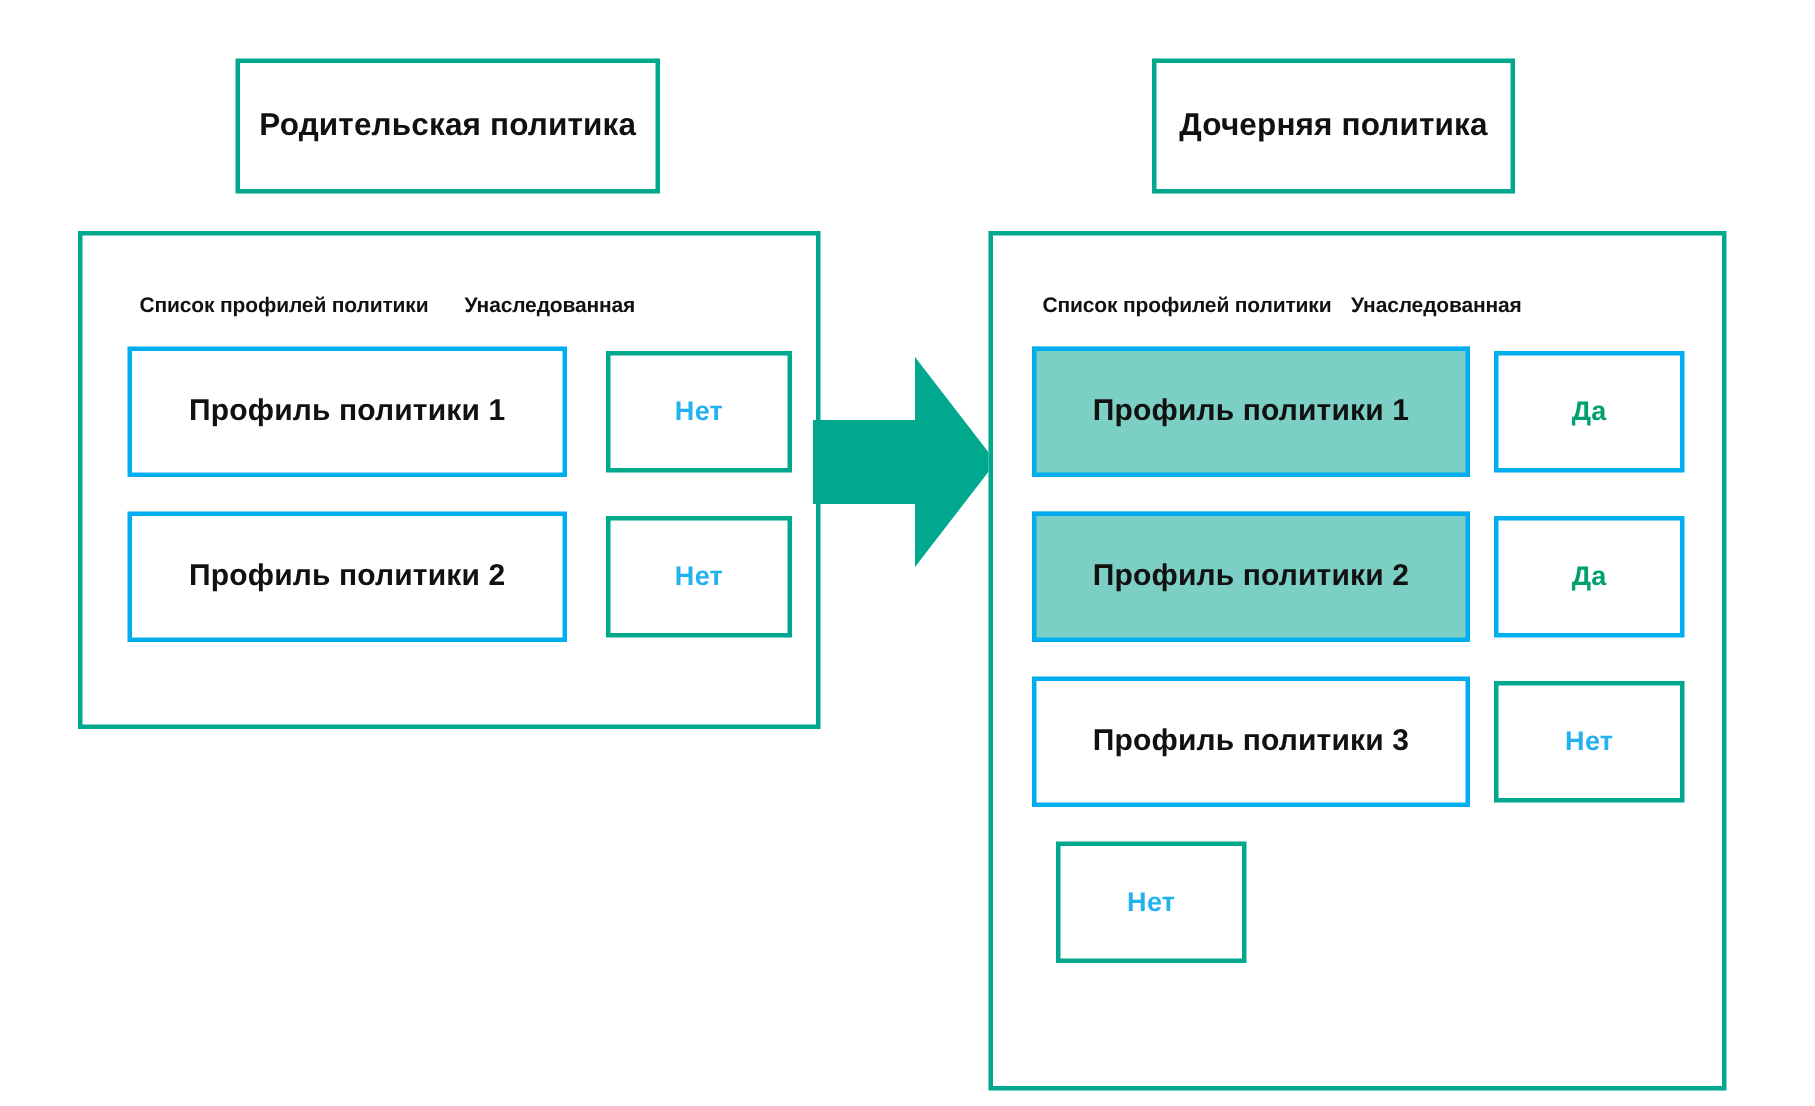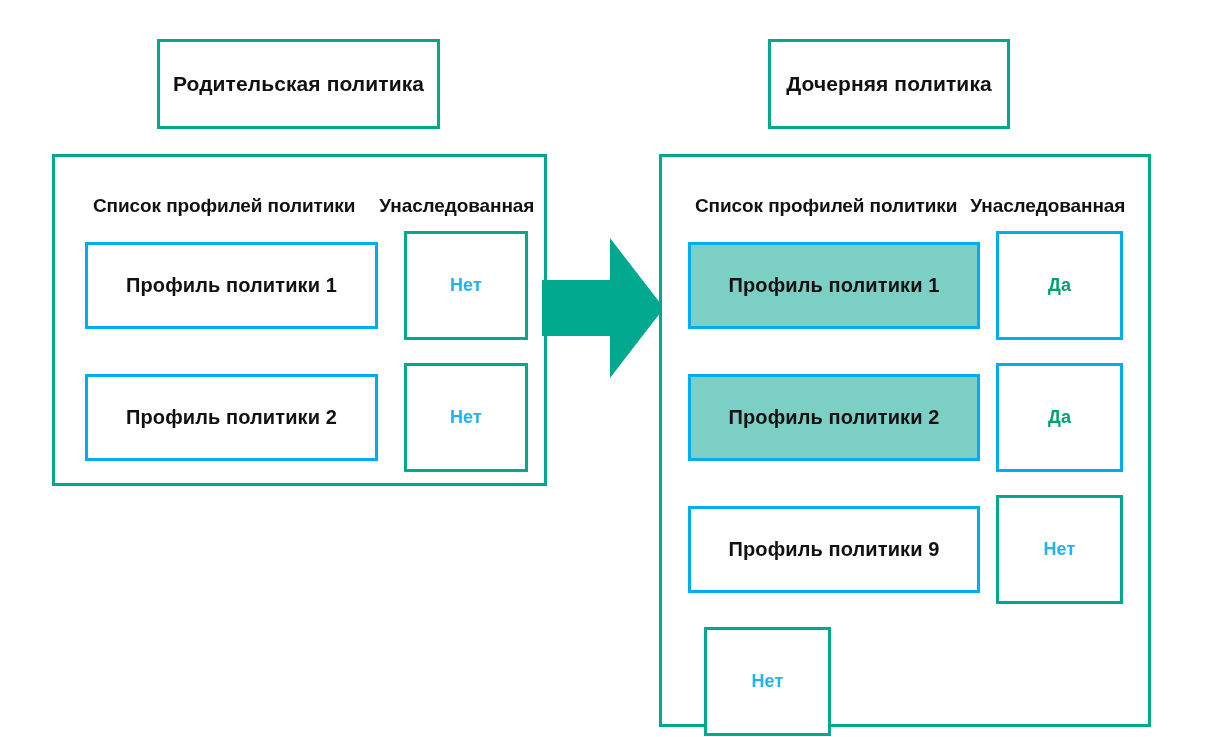--- a/index.html
+++ b/index.html
@@ -48,21 +48,21 @@
   
   .col-headers {
     position: absolute;
     top: 38px;
     left: 0;
     right: 0;
     display: flex;
     align-items: baseline;
   }
   .col-header {
-    font-size: 19px;
+    font-size: 14px;
     font-weight: bold;
     color: #111111;
     white-space: nowrap;
     letter-spacing: -0.1px;
   }
   #parent-panel .col-header-profiles { margin-left: 38px; }
   #parent-panel .col-header-inherited { margin-left: 24px; }
   #child-panel  .col-header-profiles { margin-left: 33px; }
   #child-panel  .col-header-inherited { margin-left: 13px; }
 
@@ -93,21 +93,21 @@
   }
   .profile-label {
     font-size: 20px;
     font-weight: bold;
     color: #111111;
     letter-spacing: 0.1px;
   }
 
   .inherit-box {
     box-sizing: border-box;
-    height: 109px;
+    height: 81px;
     display: flex;
     align-items: center;
     justify-content: center;
   }
   .inherit-box.no {
     border: 3px solid #00A88E;
     background: #ffffff;
   }
   .inherit-box.yes {
     border: 3px solid #00AEEF;
@@ -209,21 +209,21 @@
       <div class="profile-box highlighted">
         <span class="profile-label">Профиль политики 2</span>
       </div>
       <div class="inherit-box yes">
         <span class="inherit-label">Да</span>
       </div>
     </div>
 
     <div class="row">
       <div class="profile-box">
-        <span class="profile-label">Профиль политики 9</span>
+        <span class="profile-label">Профиль политики 3</span>
       </div>
       <div class="inherit-box no">
         <span class="inherit-label">Нет</span>
       </div>
     </div>
 
     <div class="row">
       <div class="inherit-box no">
         <span class="inherit-label">Нет</span>
       </div>

